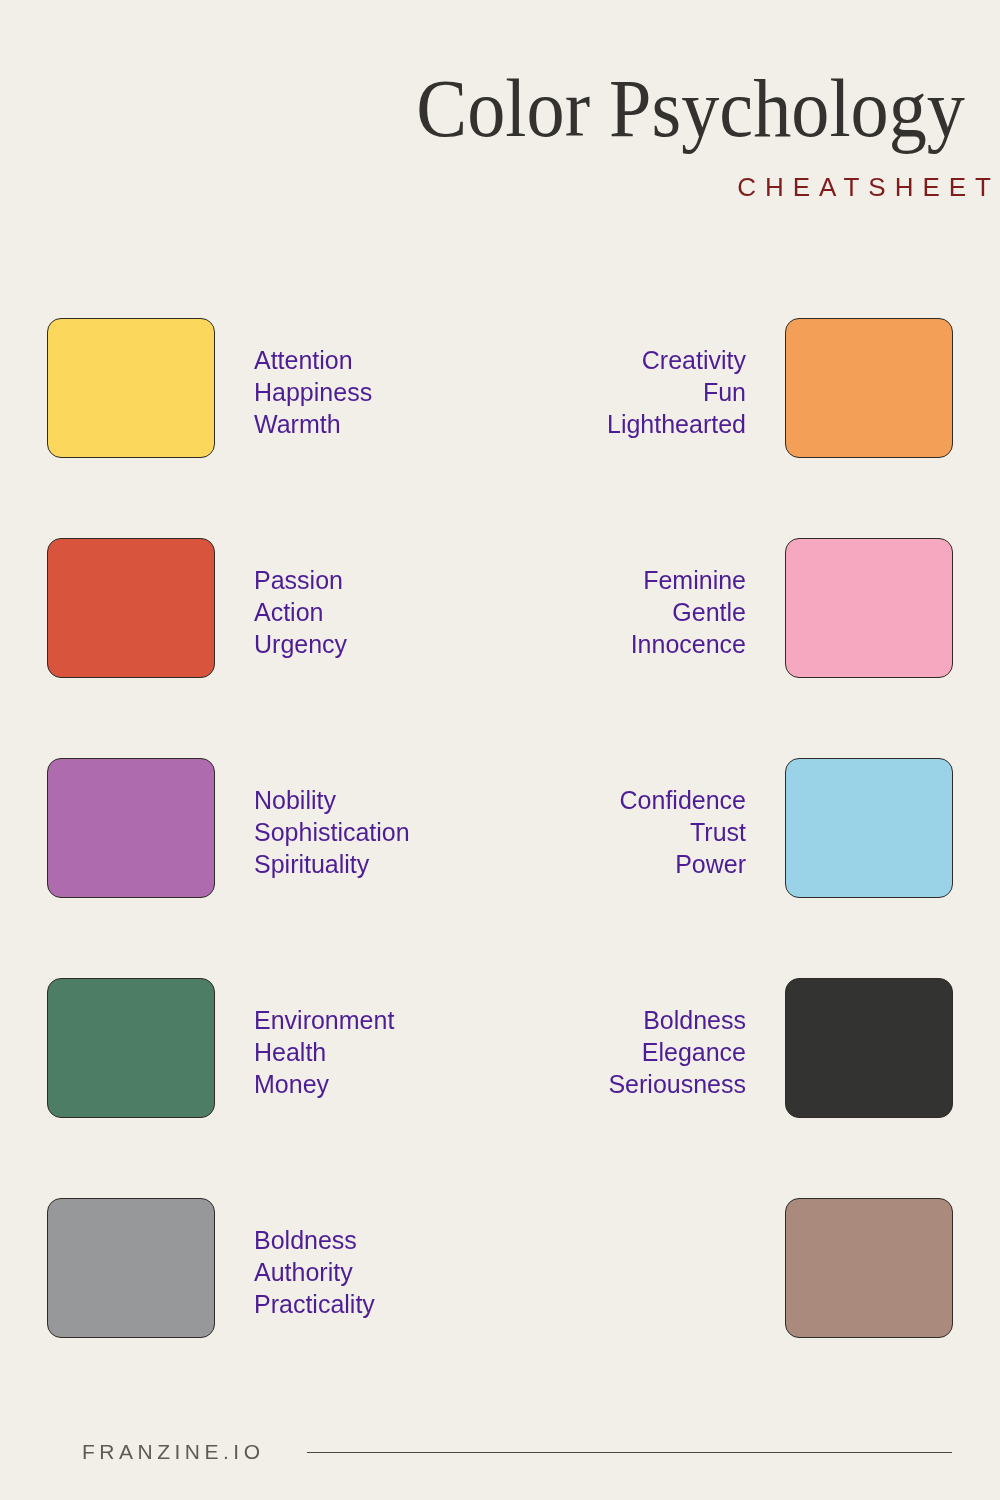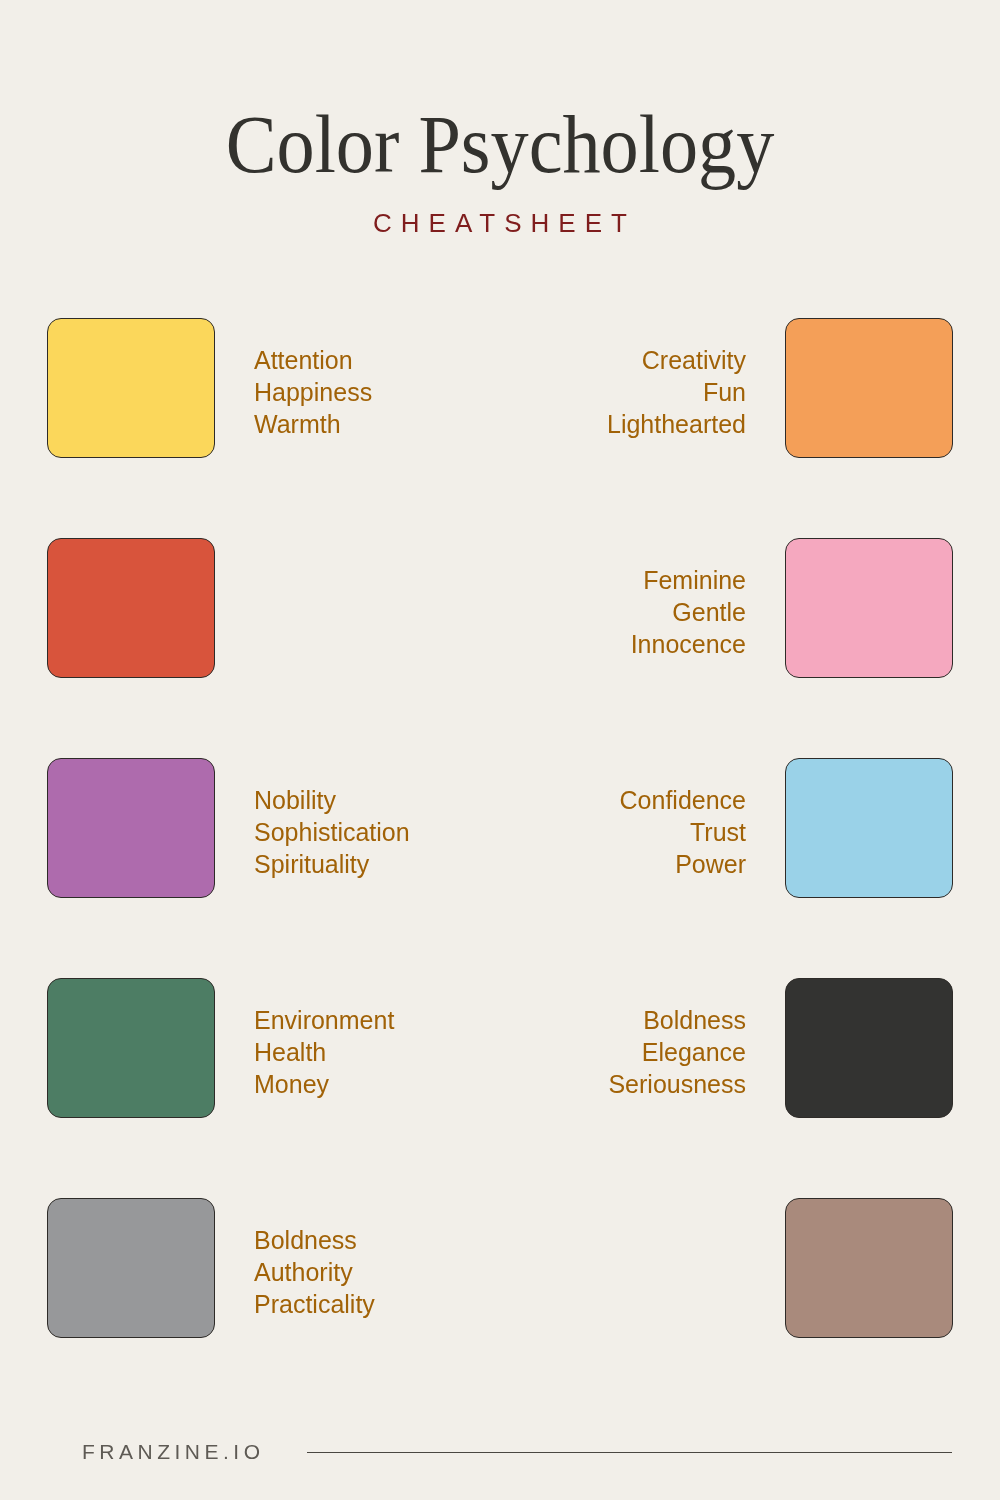--- a/index.html
+++ b/index.html
@@ -17,22 +17,22 @@
   }
 
   .page {
     width: 1000px;
     height: 1500px;
     position: relative;
   }
 
   
   .header {
-    padding-top: 104px;
-    text-align: center;
+    padding-top: 68px;
+    text-align: right;
   }
 
   .title {
     font-family: "Liberation Serif", "DejaVu Serif", serif;
     font-size: 82px;
     line-height: 1.0;
     color: #33322E;
     font-weight: 400;
     letter-spacing: 0px;
     transform: scaleX(0.93);
@@ -72,21 +72,21 @@
   }
 
   .swatch.left  { left: 47px; }
   .swatch.right { right: 47px; }
 
   .traits {
     position: absolute;
     top: 26px;
     font-size: 25px;
     line-height: 32px;
-    color: #a16207;
+    color: #4c1d95;
     font-weight: 400;
     white-space: nowrap;
   }
 
   .traits.left-col {
     left: 254px;
     text-align: left;
   }
 
   .traits.right-col {
@@ -145,20 +145,25 @@
       <div class="traits right-col">
         <div>Creativity</div>
         <div>Fun</div>
         <div>Lighthearted</div>
       </div>
       <div class="swatch right" style="background-color: rgb(244, 159, 88);"></div>
     </div>
 
     <div class="row">
       <div class="swatch left" style="background-color: rgb(216, 84, 60);"></div>
+      <div class="traits left-col">
+        <div>Passion</div>
+        <div>Action</div>
+        <div>Urgency</div>
+      </div>
       <div class="traits right-col">
         <div>Feminine</div>
         <div>Gentle</div>
         <div>Innocence</div>
       </div>
       <div class="swatch right" style="background-color: rgb(245, 168, 191);"></div>
     </div>
 
     <div class="row">
       <div class="swatch left" style="background-color: rgb(174, 107, 173);"></div>

